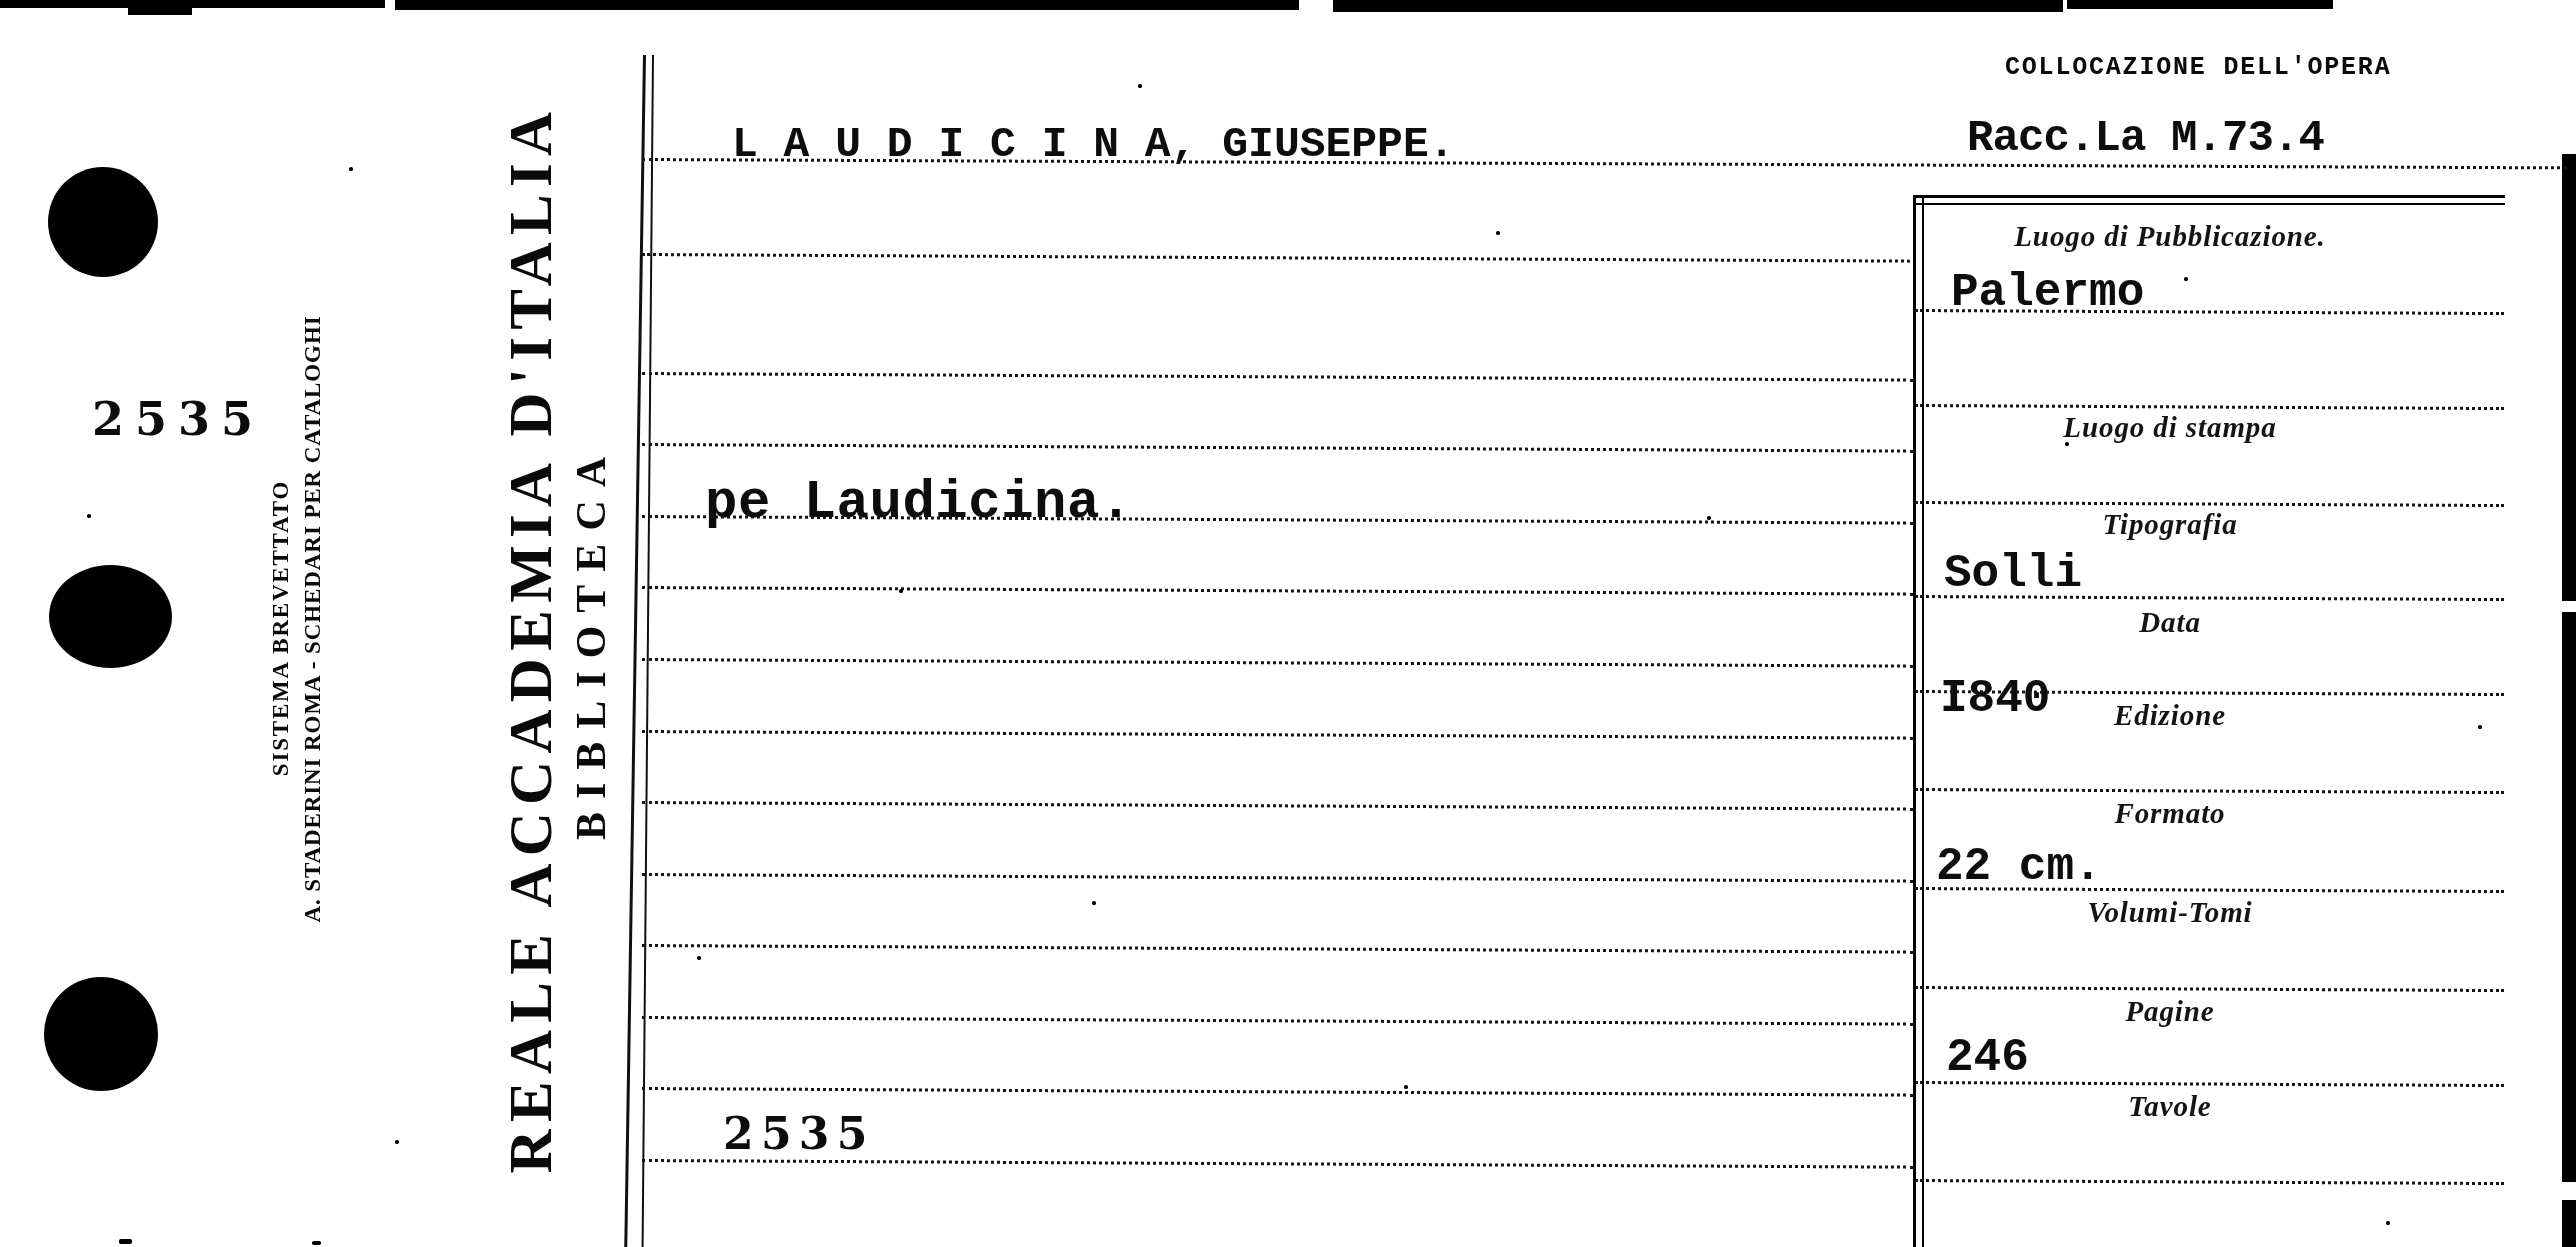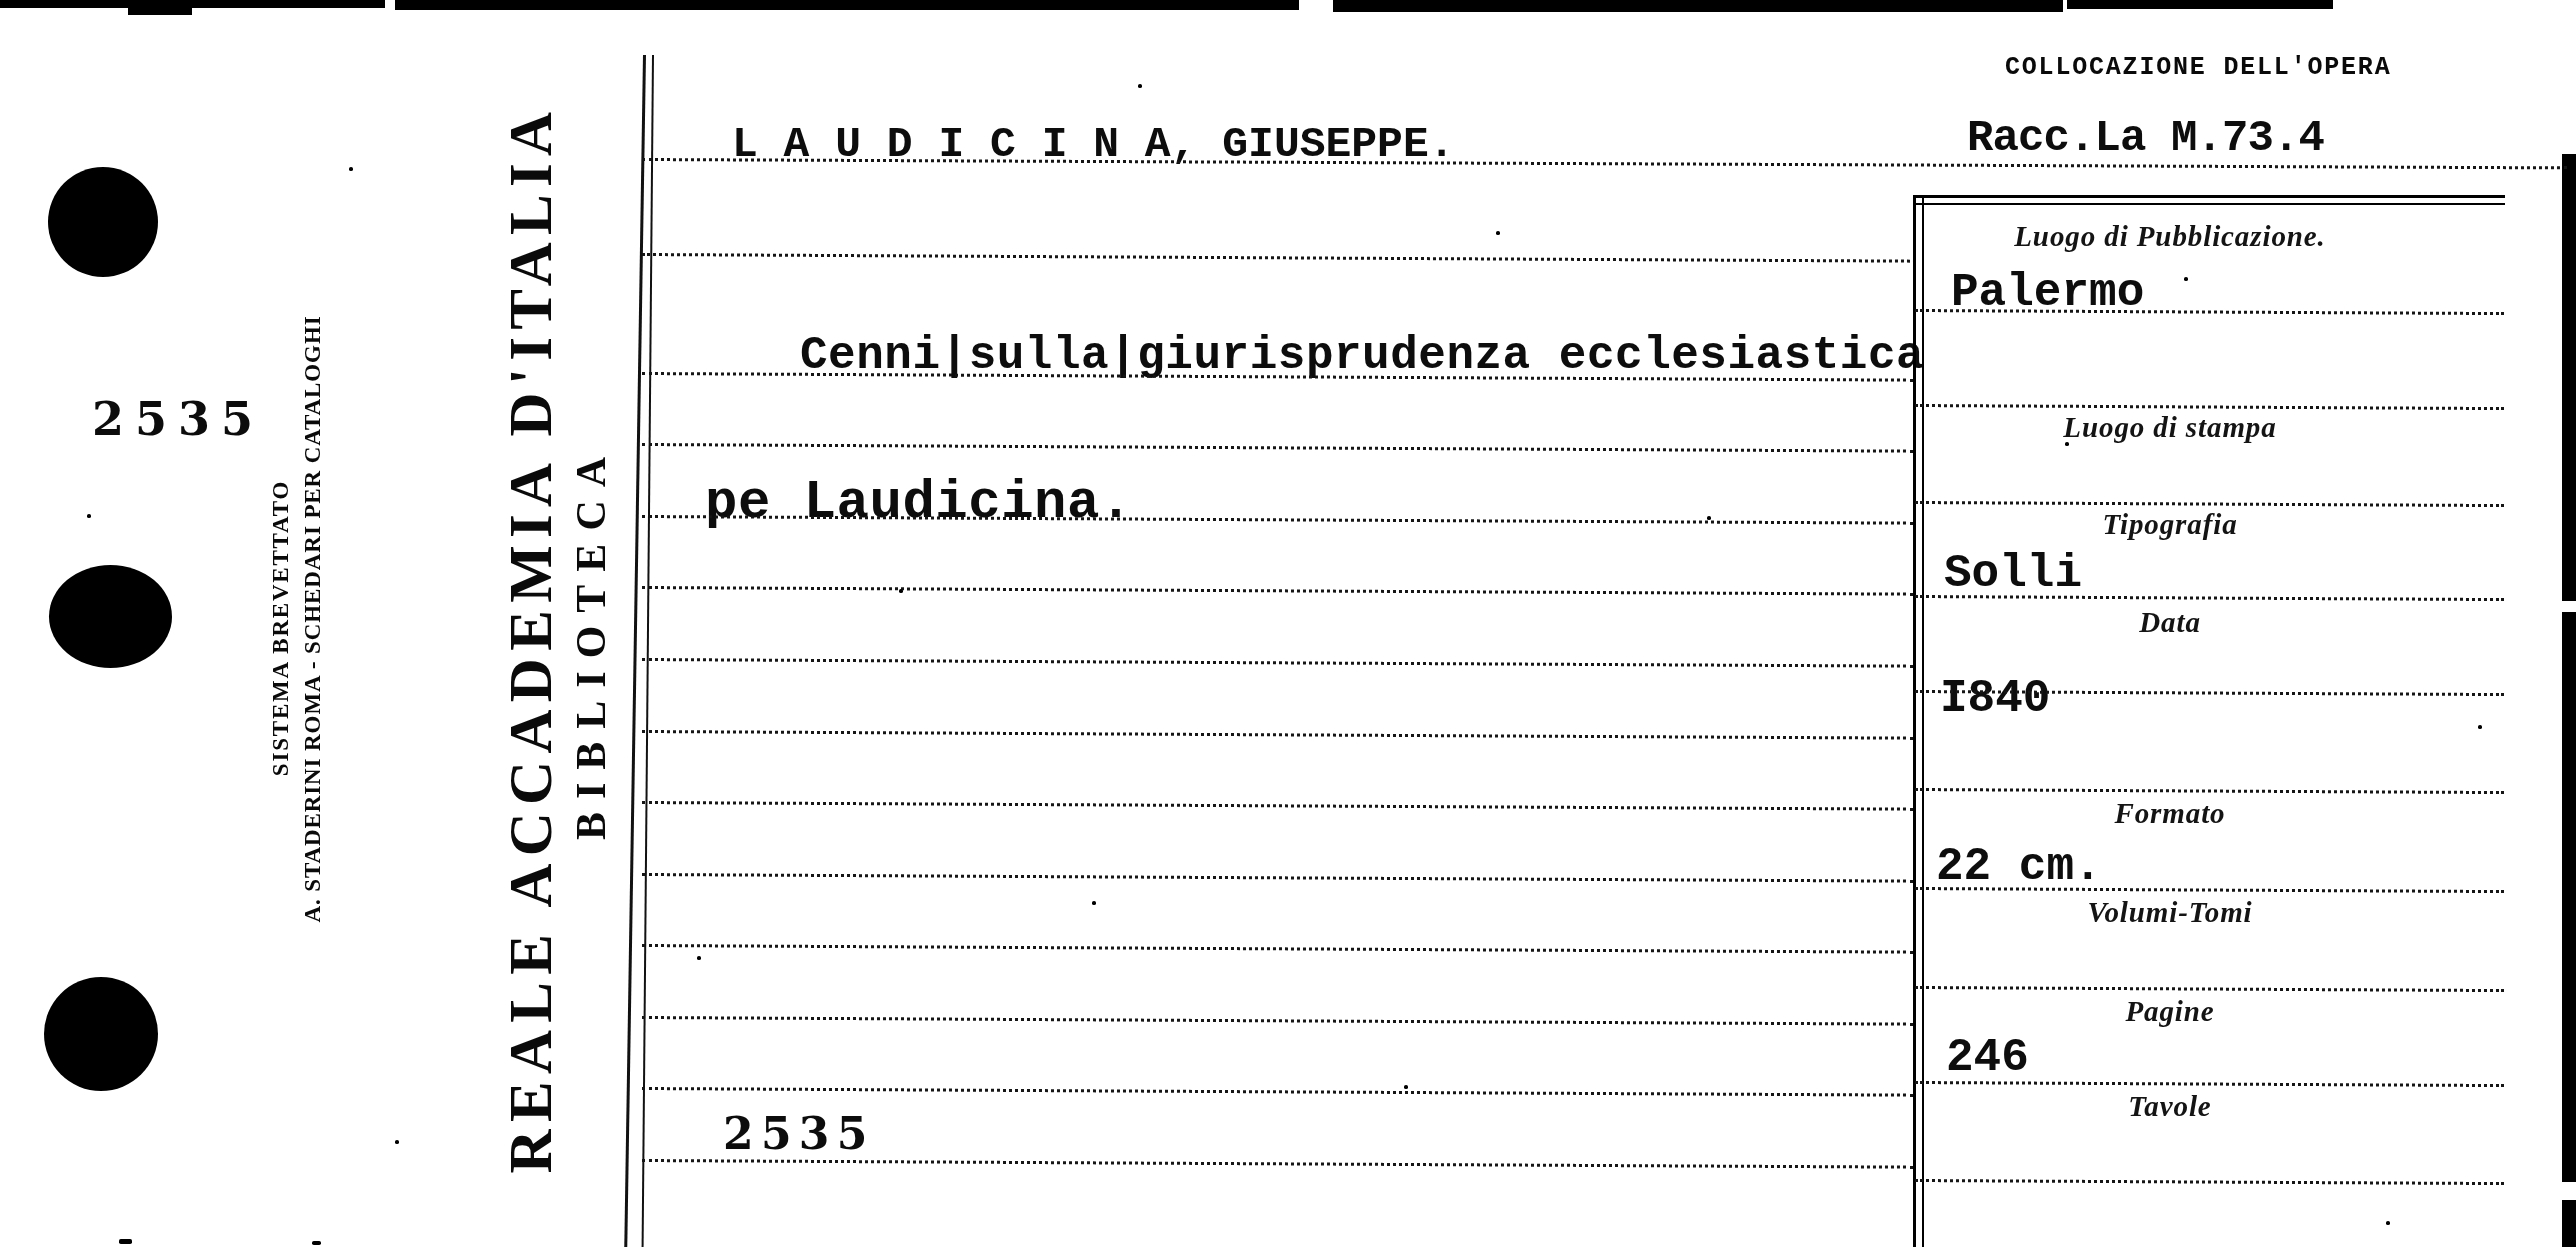--- a/index.html
+++ b/index.html
@@ -86,21 +86,20 @@
   <div class="abs vrule" style="left:652px;top:55px;height:1193px;width:1.8px;transform:rotate(0.5deg);"></div>
 
   <div class="abs" style="left:2005px;top:53px;font-size:25px;font-weight:700;letter-spacing:1.8px;white-space:nowrap;font-family:Liberation Mono, monospace;">COLLOCAZIONE DELL'OPERA</div>
   <div class="abs typed" style="left:1967px;top:116px;font-size:44px;letter-spacing:-0.9px;">Racc.La M.73.4</div>
 
   <div class="abs typed" style="left:732px;top:123px;font-size:43px;">L A U D I C I N A, GIUSEPPE.</div>
 
   <div class="abs dotted" style="left:642px;top:158px;width:1925px;transform:rotate(0.25deg);"></div>
   <div class="abs dotted" style="left:642px;top:253px;width:1274px;"></div>
 
-  <div class="abs typed" style="left:800px;top:333px;font-size:46px;letter-spacing:0.5px;">Cenni|sulla|giurisprudenza ecclesiastica</div>
   <div class="abs typed" style="left:705px;top:476px;font-size:54px;letter-spacing:0.5px;">pe Laudicina.</div>
 
   <div class="abs dotted" style="left:642px;top:372px;width:1271px;"></div>
   <div class="abs dotted" style="left:642px;top:443px;width:1271px;"></div>
   <div class="abs dotted" style="left:642px;top:515px;width:1271px;"></div>
   <div class="abs dotted" style="left:642px;top:586px;width:1271px;"></div>
   <div class="abs dotted" style="left:642px;top:658px;width:1271px;"></div>
   <div class="abs dotted" style="left:642px;top:730px;width:1271px;"></div>
   <div class="abs dotted" style="left:642px;top:801px;width:1271px;"></div>
   <div class="abs dotted" style="left:642px;top:873px;width:1271px;"></div>
@@ -113,20 +112,21 @@
 
   <div class="abs hbar" style="left:1913px;top:195px;width:592px;height:2.8px;"></div>
   <div class="abs hbar" style="left:1913px;top:203px;width:592px;height:1.8px;"></div>
   <div class="abs hbar" style="left:1913px;top:195px;width:2.8px;height:1053px;"></div>
   <div class="abs hbar" style="left:1922px;top:195px;width:1.8px;height:1053px;"></div>
 
   <div class="abs label-it" style="left:1913px;top:220px;width:514px;">Luogo di Pubblicazione.</div>
   <div class="abs label-it" style="left:1913px;top:411px;width:514px;">Luogo di stampa</div>
   <div class="abs label-it" style="left:1913px;top:508px;width:514px;">Tipografia</div>
   <div class="abs label-it" style="left:1913px;top:606px;width:514px;">Data</div>
+  <div class="abs label-it" style="left:1913px;top:699px;width:514px;">Edizione</div>
   <div class="abs label-it" style="left:1913px;top:797px;width:514px;">Formato</div>
   <div class="abs label-it" style="left:1913px;top:896px;width:514px;">Volumi-Tomi</div>
   <div class="abs label-it" style="left:1913px;top:995px;width:514px;">Pagine</div>
   <div class="abs label-it" style="left:1913px;top:1090px;width:514px;">Tavole</div>
 
   <div class="abs typed" style="left:1951px;top:270px;font-size:46px;">Palermo</div>
   <div class="abs typed" style="left:1944px;top:551px;font-size:46px;">Solli</div>
   <div class="abs typed" style="left:1940px;top:676px;font-size:46px;">I840</div>
   <div class="abs typed" style="left:1936px;top:844px;font-size:46px;">22 cm.</div>
   <div class="abs typed" style="left:1946px;top:1035px;font-size:46px;">246</div>

